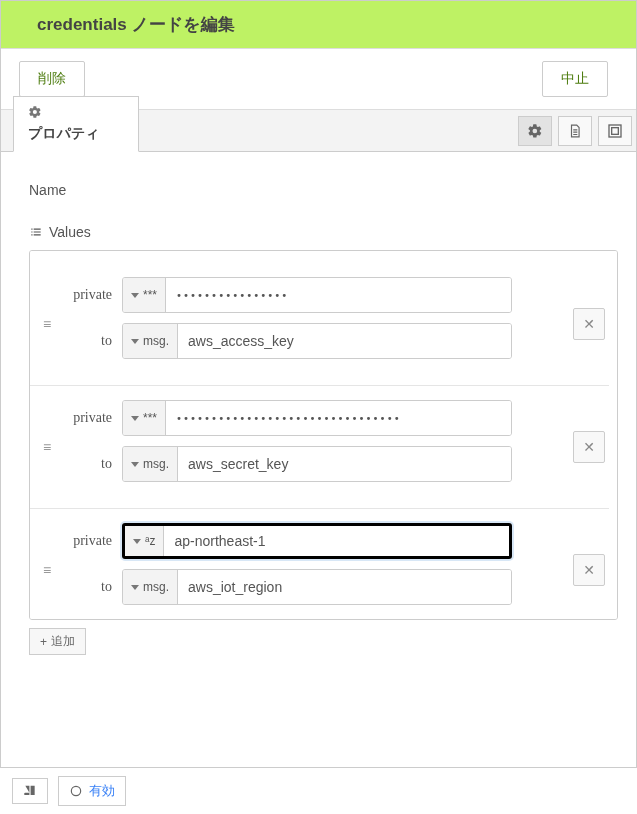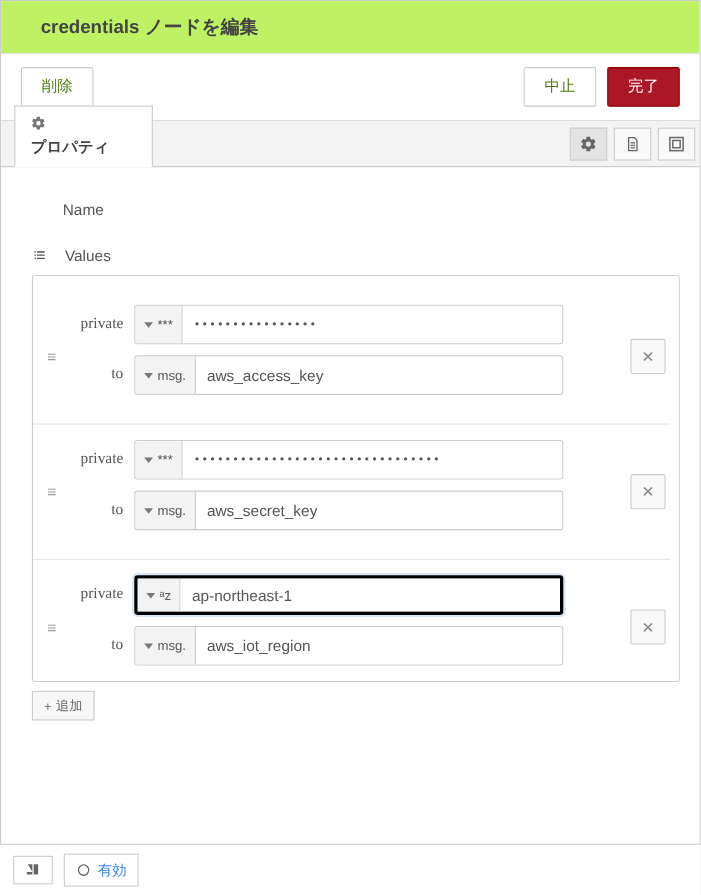--- a/index.html
+++ b/index.html
@@ -90,33 +90,32 @@
     padding: 30px 18px 18px 28px;
   }
   .field-row {
     display: flex;
     align-items: center;
     margin-bottom: 26px;
   }
   .field-row label {
     width: 130px;
     color: #555;
-    margin-left: 28px;
   }
   .text-input {
     flex: 1;
     border: 1px solid #ccc;
     padding: 9px 10px;
     font-size: 14px;
     max-width: 400px;
   }
   .values-label {
     display: flex;
     align-items: center;
-    gap: 16px;
+    gap: 6px;
     color: #555;
     margin-bottom: 10px;
   }
   .values-box {
     border: 1px solid #ccc;
     border-radius: 3px;
     height: 370px;
     overflow-y: scroll;
     padding: 12px 8px 12px 0;
     position: relative;
@@ -252,21 +251,20 @@
 <body>
 
 <div class="header">
   <span class="header-title">credentials ノードを編集</span>
 </div>
 
 <div class="actionbar">
   <button class="btn">削除</button>
   <div class="spacer"></div>
   <button class="btn" style="margin-right:10px">中止</button>
-  <button class="btn btn-danger">完了</button>
 </div>
 
 <div class="tabrow">
   <div class="tab">
     <svg width="14" height="14" viewBox="0 0 24 24">
         <path fill="#777" d="M19.14,12.94a7,7,0,0,0,.05-.94,7,7,0,0,0-.05-.94l2.11-1.65a.5.5,0,0,0,.12-.64l-2-3.46a.5.5,0,0,0-.6-.22l-2.49,1a7,7,0,0,0-1.63-.94l-.38-2.65A.5.5,0,0,0,13.77,2H9.77a.5.5,0,0,0-.49.42L8.9,5.07a7,7,0,0,0-1.63.94l-2.49-1a.5.5,0,0,0-.6.22l-2,3.46a.5.5,0,0,0,.12.64L4.41,11a7,7,0,0,0-.05.94,7,7,0,0,0,.05.94L2.3,14.53a.5.5,0,0,0-.12.64l2,3.46a.5.5,0,0,0,.6.22l2.49-1a7,7,0,0,0,1.63.94l.38,2.65a.5.5,0,0,0,.49.42h4a.5.5,0,0,0,.49-.42l.38-2.65a7,7,0,0,0,1.63-.94l2.49,1a.5.5,0,0,0,.6-.22l2-3.46a.5.5,0,0,0-.12-.64ZM11.77,15.5A3.5,3.5,0,1,1,15.27,12,3.5,3.5,0,0,1,11.77,15.5Z"></path>
       </svg>
     <span>プロパティ</span>
   </div>
   <div class="tab-icons">

